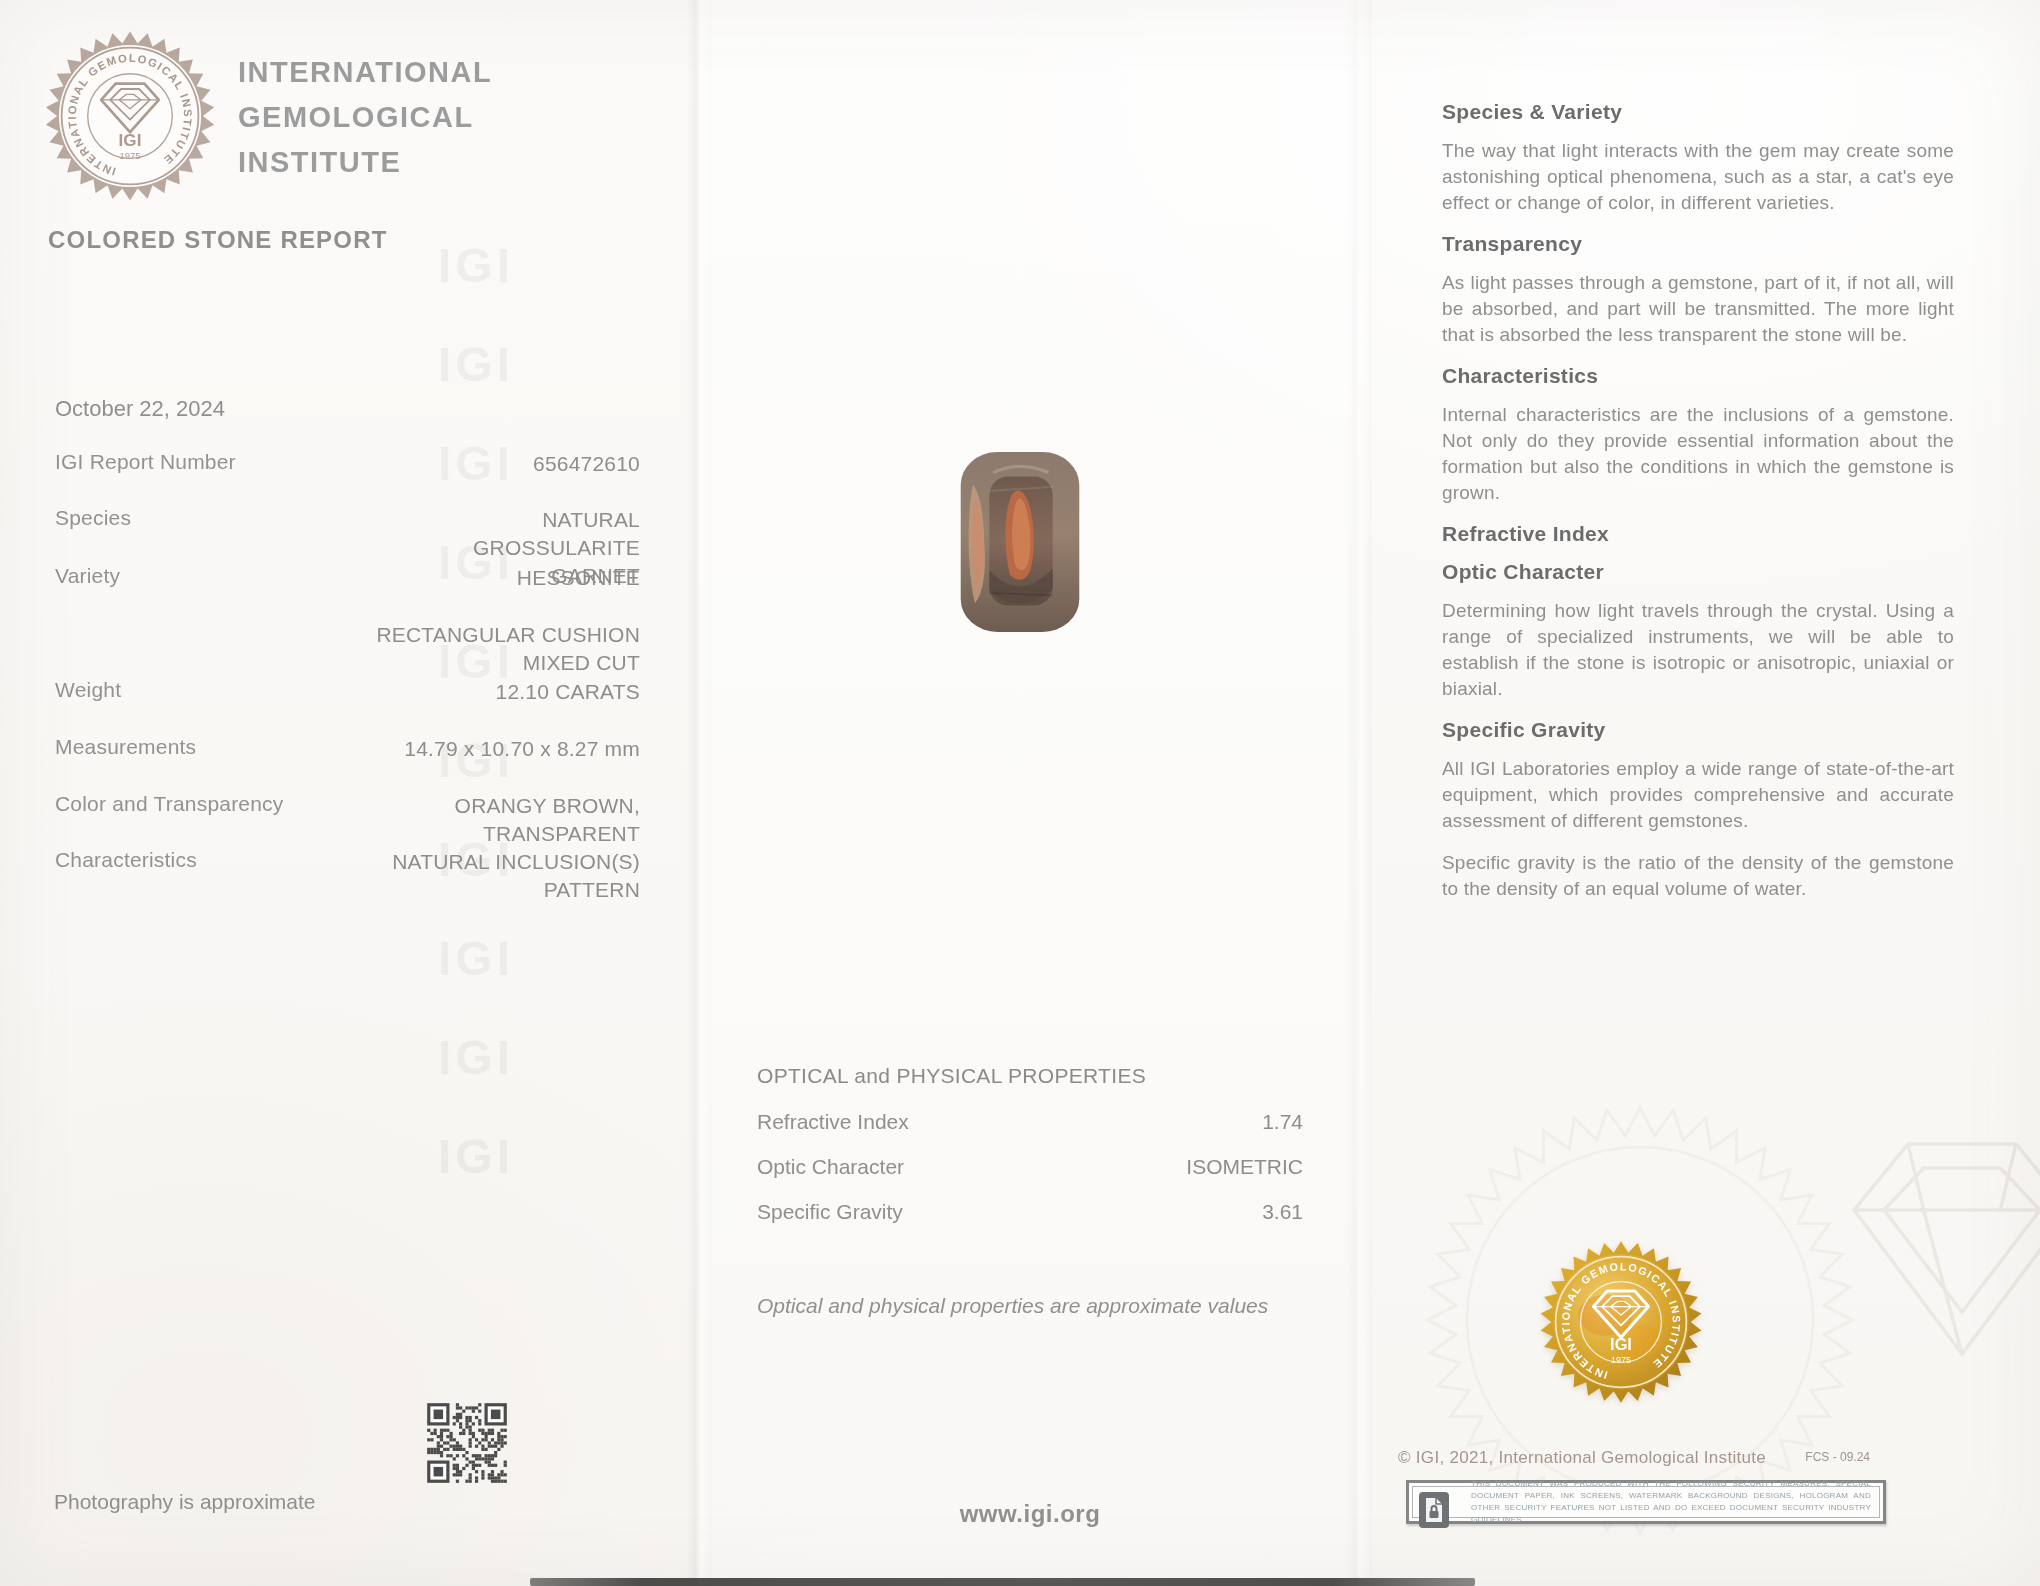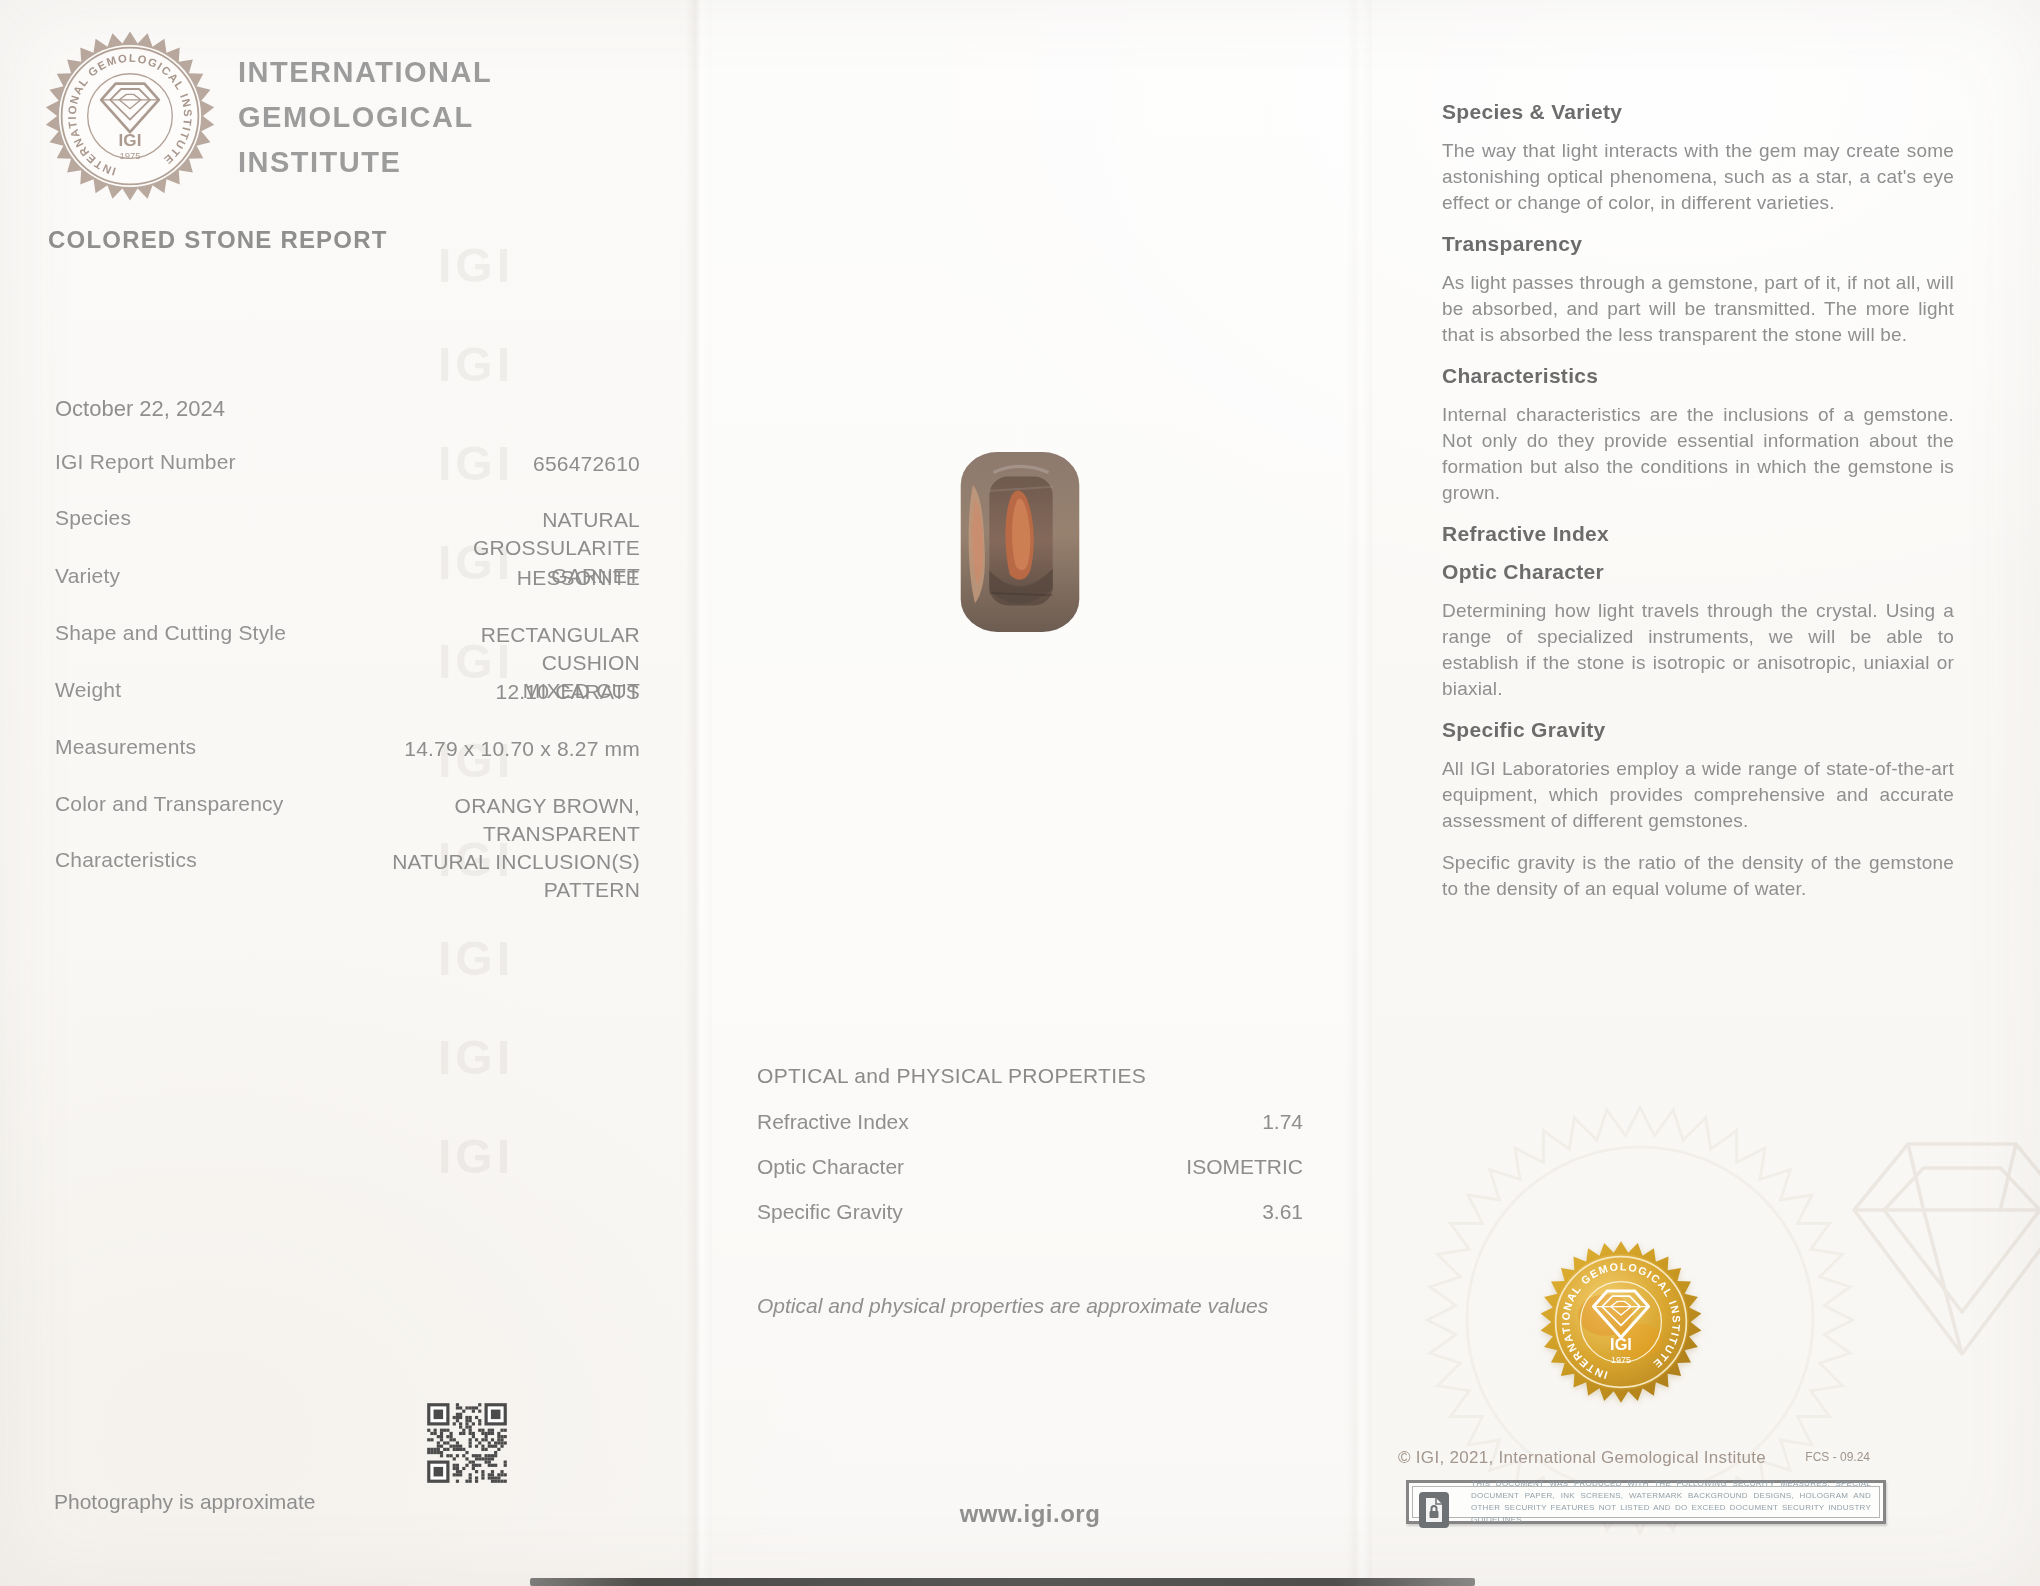--- a/index.html
+++ b/index.html
@@ -134,21 +134,20 @@
         <div>GARNET</div>
       </div>
   </div>
   <div class="field-row" style="top:564px">
     <div class="f-label">Variety</div>
     <div class="f-value">
         <div>HESSONITE</div>
       </div>
   </div>
   <div class="field-row" style="top:621px">
-    <div class="f-label">Shape and Cutting Style</div>
     <div class="f-value">
         <div>RECTANGULAR CUSHION</div>
         <div>MIXED CUT</div>
       </div>
   </div>
   <div class="field-row" style="top:678px">
     <div class="f-label">Weight</div>
     <div class="f-value">
         <div>12.10 CARATS</div>
       </div>

